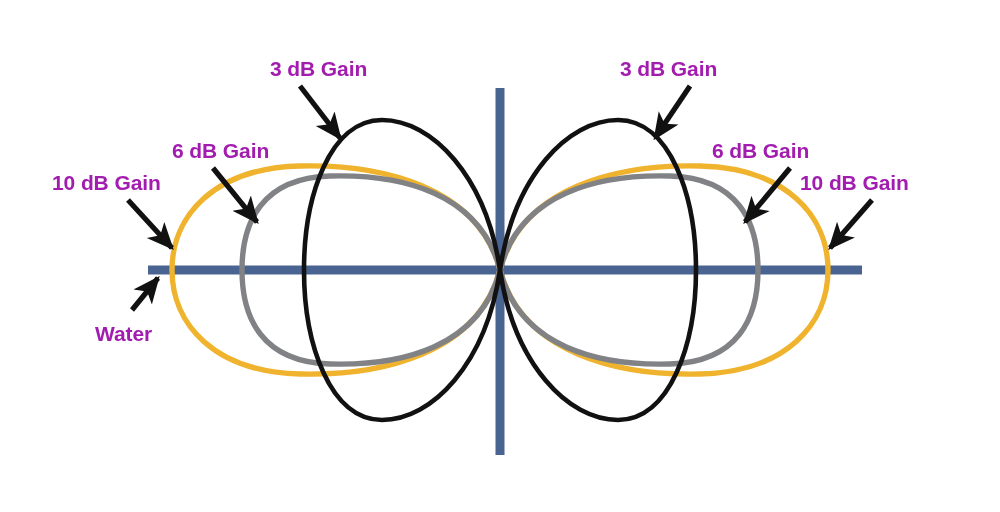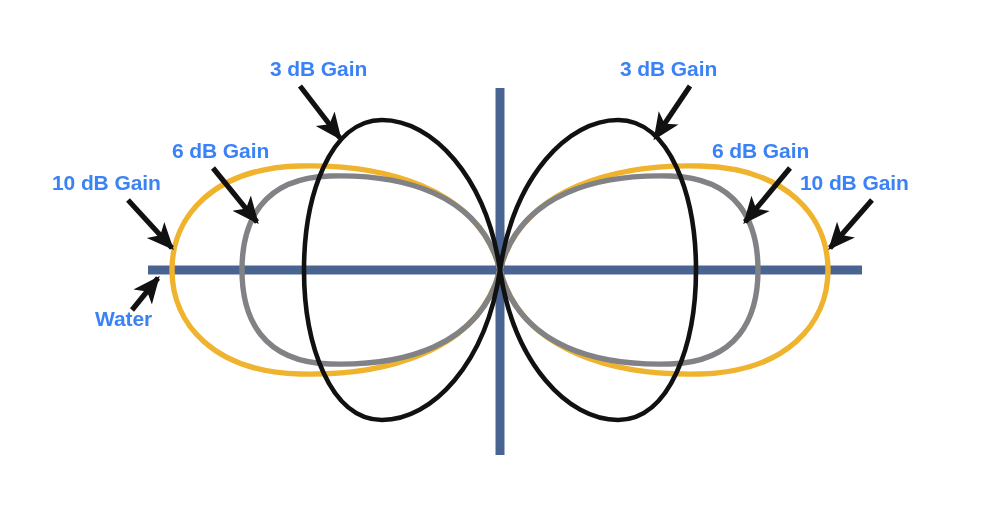--- a/index.html
+++ b/index.html
@@ -21,21 +21,21 @@
     top: 0;
     width: 1000px;
     height: 512px;
     display: block;
   }
   .ann-label {
     position: absolute;
     font-family: "Liberation Sans", sans-serif;
     font-size: 21px;
     font-weight: bold;
-    color: #3b82f6;
+    color: #a21caf;
     white-space: nowrap;
     letter-spacing: -0.1px;
     line-height: 1;
   }
 </style>
 </head>
 <body>
 
 <div id="stage">
 
@@ -112,15 +112,15 @@
   <div class="ann-label" style="left:620px; top:58px;">3 dB Gain</div>
 
   <div class="ann-label" style="left:172px; top:140px;">6 dB Gain</div>
 
   <div class="ann-label" style="left:712px; top:140px;">6 dB Gain</div>
 
   <div class="ann-label" style="left:52px; top:172px;">10 dB Gain</div>
 
   <div class="ann-label" style="left:800px; top:172px;">10 dB Gain</div>
 
-  <div class="ann-label" style="left:95px; top:308px;">Water</div>
+  <div class="ann-label" style="left:95px; top:323px;">Water</div>
 
 </div>
 
 </body></html>

